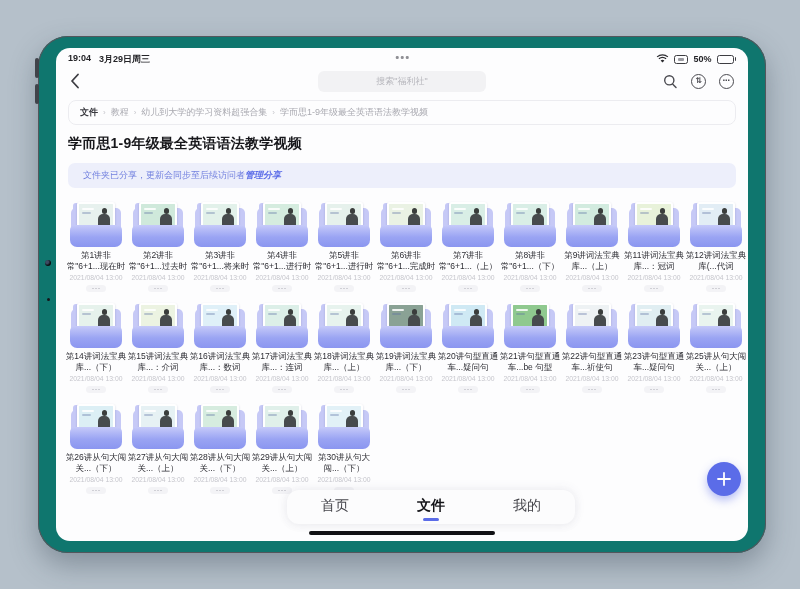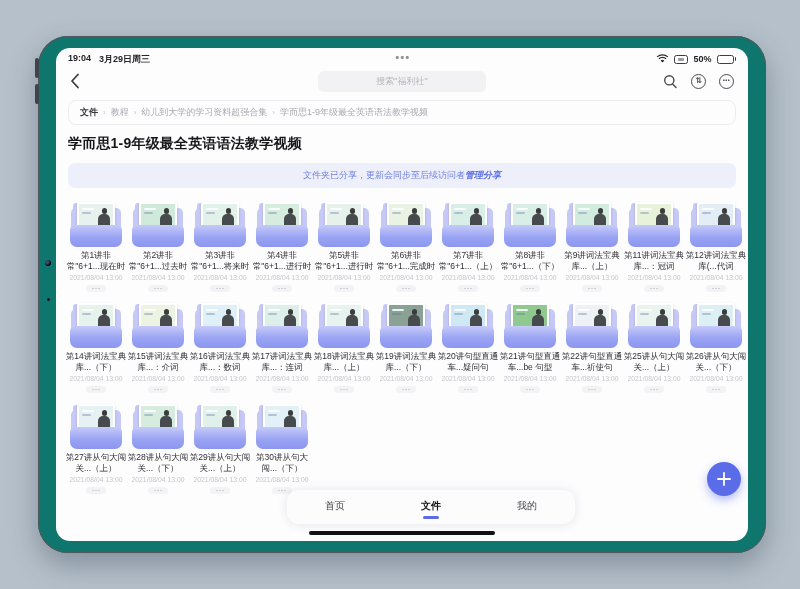--- a/index.html
+++ b/index.html
@@ -45,21 +45,21 @@
   
   .crumbbar { margin:4px 12px 0; border:1px solid #ececf0; border-radius:8px; height:25px;
     display:flex; align-items:center; padding:0 11px; gap:5px; font-size:9px; white-space:nowrap; overflow:hidden; }
   .crumb { color:#a9a9b0; }
   .crumb.root { color:#3a3a40; font-weight:700; }
   .crumb-sep { color:#c6c6cc; font-size:8px; }
 
   
   .page-title { margin:10px 12px 0; font-size:14px; font-weight:700; color:#17171b; letter-spacing:.2px; }
   .share-banner { margin:10px 12px 0; height:25px; background:#edeffb; border-radius:7px;
-    display:flex; align-items:center; justify-content:center; padding:0 9px; font-size:9px; }
+    display:flex; align-items:center; justify-content:flex-start; padding:0 15px; font-size:9px; }
   .share-msg { color:#7381df; }
   .share-action { color:#5b6ce8; font-weight:600;font-style:italic; }
 
   
   .grid { margin:13px 9px 0; display:grid; grid-template-columns:repeat(11,1fr); row-gap:10px; }
   .cell { text-align:center; }
   .folder { position:relative; width:54px; height:46px; margin:0 auto; }
   .folder .tab { position:absolute; left:4px; top:2px; width:17px; height:11px; background:#c6c9f6; border-radius:3px 3px 0 0; }
   .folder .back { position:absolute; left:2px; right:2px; top:7px; height:29px; background:#c6c9f6; border-radius:5px; }
   .folder .thumb { position:absolute; left:8px; top:1px; width:38px; height:26px;
@@ -79,21 +79,21 @@
 
   
   .fab { position:absolute; right:7px; bottom:45px; width:34px; height:34px; border-radius:50%;
     background:#5b6ce8; box-shadow:0 4px 10px rgba(91,108,232,.45); display:flex; align-items:center; justify-content:center; }
 
   
   .tabbar { position:absolute; left:231px; bottom:17px; width:288px; height:34px; background:#fcfcfd;
     border-radius:12px; box-shadow:0 -1px 12px rgba(80,80,110,.08), 0 2px 8px rgba(80,80,110,.06);
     display:flex; }
   .tabbar .tab-item { flex:1; display:flex; flex-direction:column; align-items:center; justify-content:center;
-    font-size:10px; color:#45454b; padding-top:3px; }
+    font-size:14px; color:#45454b; padding-top:3px; }
   .tabbar .tab-item .ul { width:16px; height:3px; border-radius:2px; background:transparent; margin-top:3px; }
   .tabbar .tab-item.active { color:#141418; font-weight:700; }
   .tabbar .tab-item.active .ul { background:#5b6ce8; }
 
   .home-indicator { position:absolute; left:50%; bottom:6px; transform:translateX(-50%);
     width:186px; height:4.5px; border-radius:3px; background:#101114; }
 </style>
 </head>
 <body>
 
@@ -582,20 +582,40 @@
     </div>
     <div class="f-name">第22讲句型直通车...祈使句</div>
     <div class="f-date">2021/08/04 13:00</div>
     <div class="more-pill">
             <i></i>
             <i></i>
             <i></i>
           </div>
   </div>
 
+  <div class="cell">
+    <div class="folder">
+      <div class="tab"></div>
+      <div class="back"></div>
+      <div class="thumb" style="background: rgb(224, 238, 242);">
+        <i class="tl1"></i>
+              <i class="tl2"></i>
+        <i class="fig-head"></i>
+              <i class="fig-body"></i>
+      </div>
+      <div class="front"></div>
+    </div>
+    <div class="f-name">第23讲句型直通车...疑问句</div>
+    <div class="f-date">2021/08/04 13:00</div>
+    <div class="more-pill">
+            <i></i>
+            <i></i>
+            <i></i>
+          </div>
+  </div>
 
 
   <div class="cell">
     <div class="folder">
       <div class="tab"></div>
       <div class="back"></div>
       <div class="thumb" style="background: rgb(233, 244, 239);">
         <i class="tl1"></i>
               <i class="tl2"></i>
         <i class="fig-head"></i>

